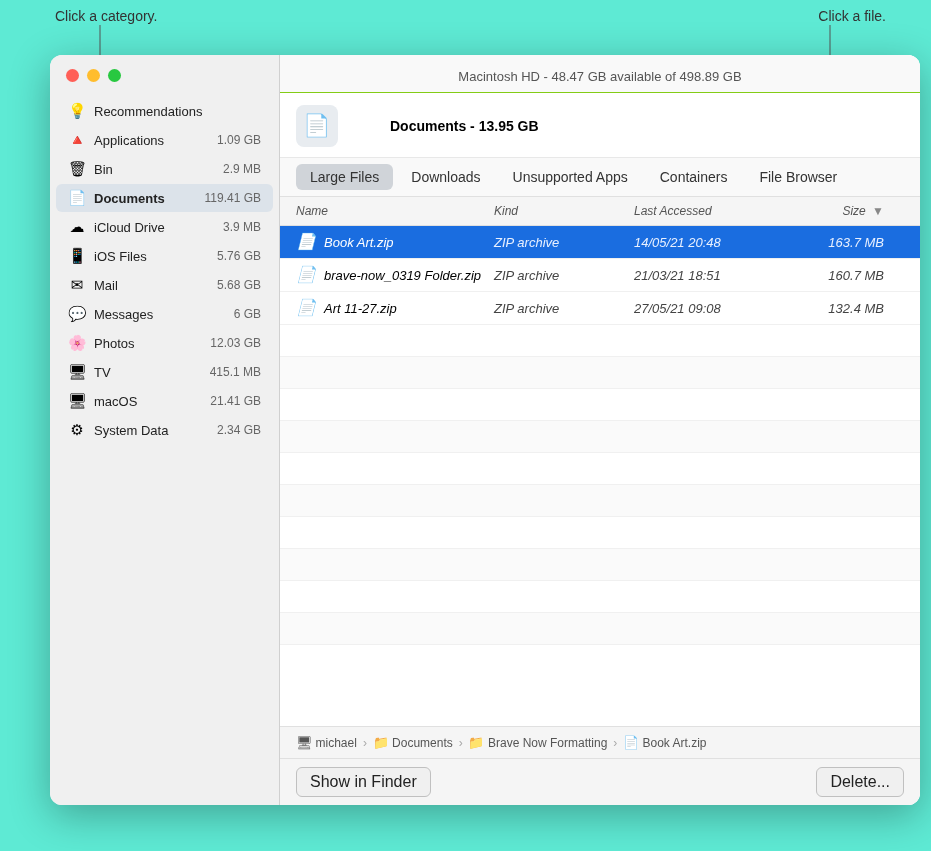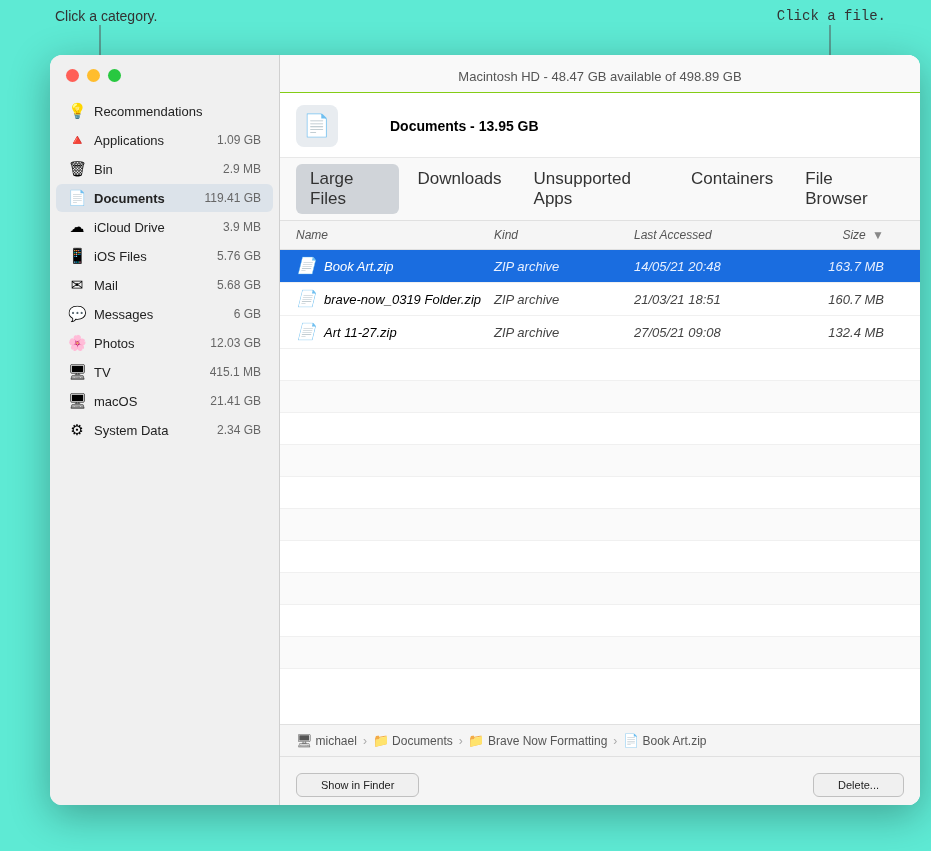--- a/index.html
+++ b/index.html
@@ -154,21 +154,21 @@
     .tabs {
       display: flex;
       padding: 6px 16px;
       gap: 4px;
       border-bottom: 1px solid #e0e0e0;
       background: #f9f9f9;
     }
     .tab {
       padding: 5px 14px;
       border-radius: 6px;
-      font-size: 17px;
+      font-size: 14px;
       cursor: pointer;
       color: #333;
     }
     .tab.active {
       background: #d0d4d9;
       font-weight: 500;
     }
 
     
     .file-table {
@@ -277,47 +277,46 @@
     }
 
     .action-bar {
       padding: 8px 16px;
       display: flex;
       justify-content: space-between;
       background: #f5f5f5;
       border-top: 1px solid #e0e0e0;
     }
     .action-btn {
-      padding: 5px 24px;
+      padding: 5px 13px;
       border-radius: 6px;
       border: 1px solid #c0c0c0;
       background: #f0f0f0;
-      font-size: 11px;
+      font-size: 16px;
       cursor: pointer;
       color: #222;
-      margin-top: 8px;
     }
     .action-btn.danger {
       background: #f0f0f0;
     }
 
     
     .sort-arrow {
       display: inline-block;
       margin-left: 3px;
       color: #888;
     }
   </style>
 </head>
 <body>
 
 <div class="outer-wrapper">
 
   <div class="annotation" style="top: 8px; left: 55px;">Click a category.</div>
-  <div class="annotation" style="top: 8px; right: 45px; font-family: Liberation Mono, monospace;">Click a file.</div>
+  <div class="annotation" style="top: 8px; right: 45px;">Click a file.</div>
 
   <svg style="position:absolute;top:0;left:0;width:931px;height:851px;pointer-events:none;" xmlns="http://www.w3.org/2000/svg">
 
     <line x1="100" y1="25" x2="100" y2="260" stroke="#555" stroke-width="1"></line>
 
     <line x1="830" y1="25" x2="830" y2="290" stroke="#555" stroke-width="1"></line>
 
     <line x1="195" y1="590" x2="195" y2="730" stroke="#555" stroke-width="1"></line>
 
     <line x1="820" y1="700" x2="820" y2="750" stroke="#555" stroke-width="1"></line>

